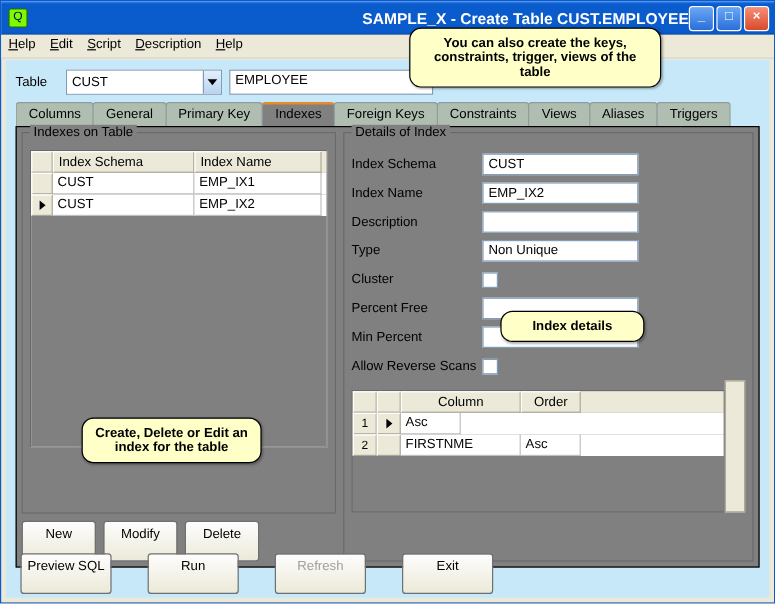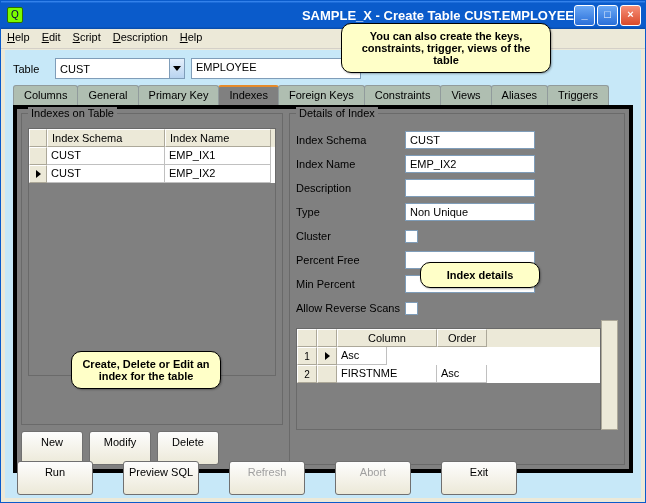--- a/index.html
+++ b/index.html
@@ -122,21 +122,21 @@
     background: #808080;
     color: #000;
     border-top: 2px solid #E68B2C;
     padding-top: 2px;
     position: relative;
     z-index: 2;
   }
   .tabcontent {
     margin: 0 8px 8px 8px;
     background: #808080;
-    border: 4px solid #000000;
+    border: 1px solid #000000;
     height: 368px;
     display: flex;
     gap: 6px;
     padding: 4px;
     position: relative;
   }
 
   .groupbox {
     border: 1px solid #6A6A6A;
     position: relative;
@@ -432,24 +432,23 @@
 
           <div class="callout" style="left:130px; top:148px; width:120px">
             <span>Index details</span>
           </div>
         </div>
       </div>
 
     </div>
 
     <div class="bottombar">
+      <div class="btn">Preview SQL</div>
       <div class="btn">Run</div>
-      <div class="btn">Preview SQL</div>
       <div class="btn disabled">Refresh</div>
-      <div class="btn disabled">Abort</div>
       <div class="btn">Exit</div>
     </div>
 
   </div>
 
   <div class="callout" style="top:22px; left:340px; width:210px">
     <span>You can also create the keys, constraints, trigger, views of the table</span>
   </div>
 
 </div>

